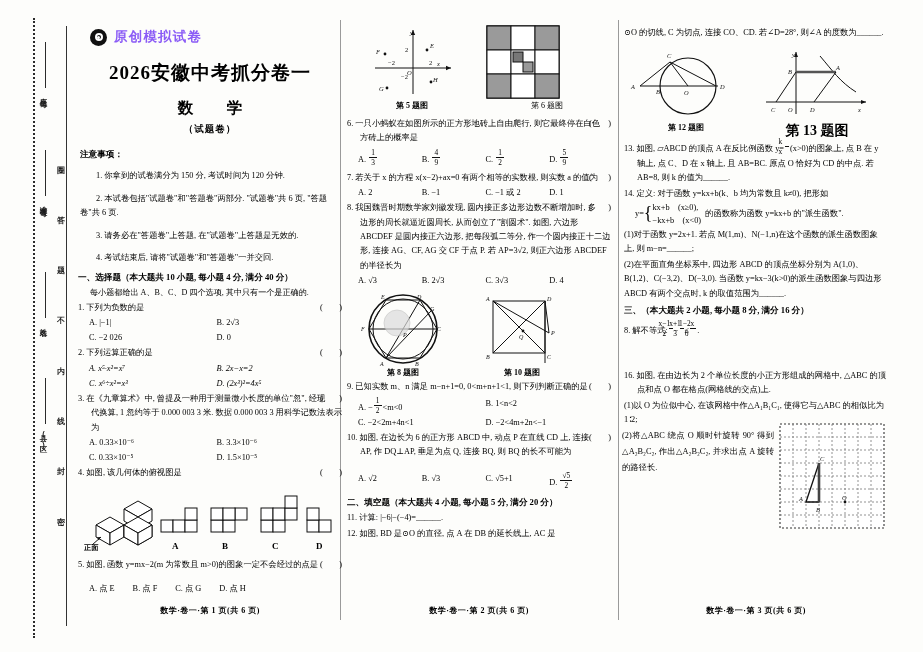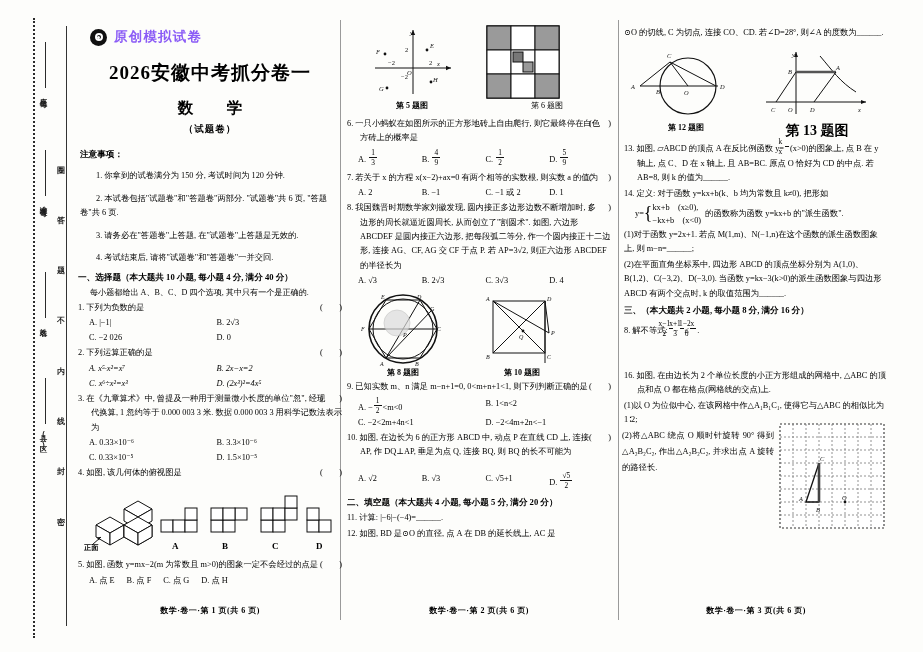--- a/index.html
+++ b/index.html
@@ -237,21 +237,21 @@
       <div style="position:absolute;left:96px;top:58px;font-size:9px;font-weight:bold;">A</div>
       <div style="position:absolute;left:146px;top:58px;font-size:9px;font-weight:bold;">B</div>
       <div style="position:absolute;left:196px;top:58px;font-size:9px;font-weight:bold;">C</div>
       <div style="position:absolute;left:240px;top:58px;font-size:9px;font-weight:bold;">D</div>
     </div>
 
     <div class="q">
       <span class="qbody"><span class="paren">(　　)</span><span>5.</span>
       <span>如图, 函数 y=mx−2(m 为常数且 m&gt;0)的图象一定不会经过的点是</span></span>
     </div>
-    <div class="opts tight" style="gap:12px;">
+    <div class="opts tight" style="gap:18px;margin-top:8px;">
       <div>A. 点 E</div>
       <div>B. 点 F</div>
       <div>C. 点 G</div>
       <div>D. 点 H</div>
     </div>
 
     <div class="footer">数学·卷一·第 1 页(共 6 页)</div>
   </div>
 
   <div class="col" id="col2">

